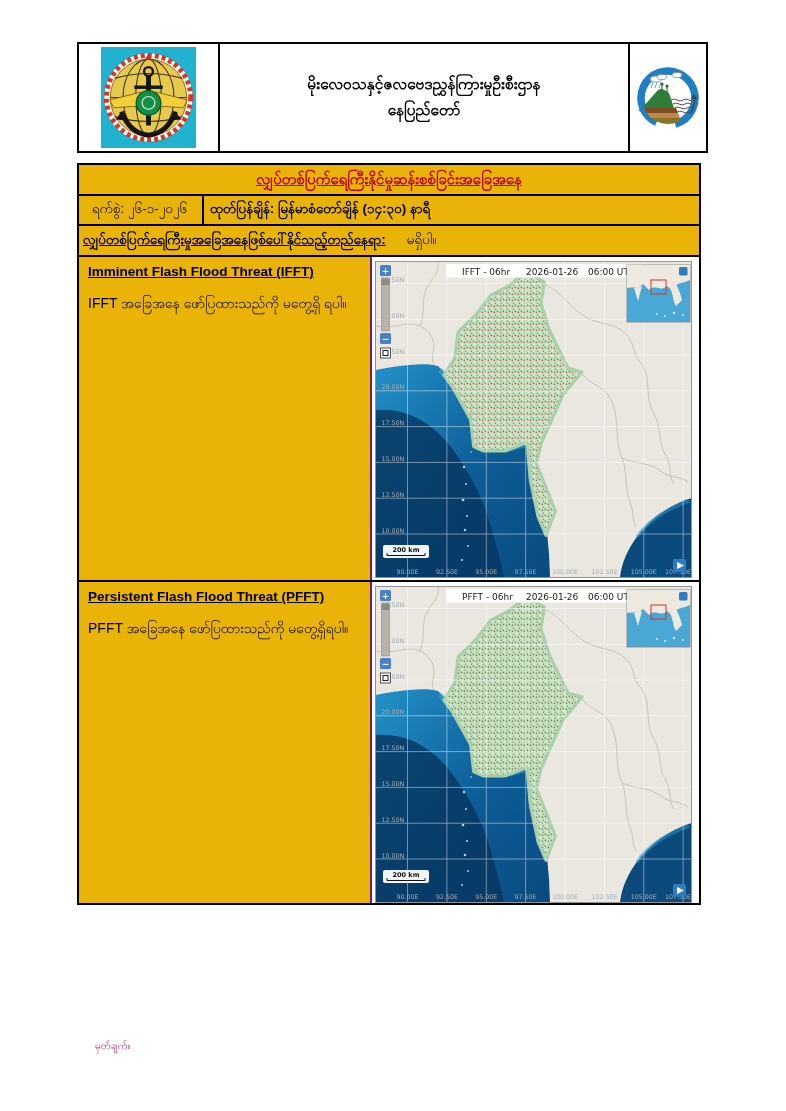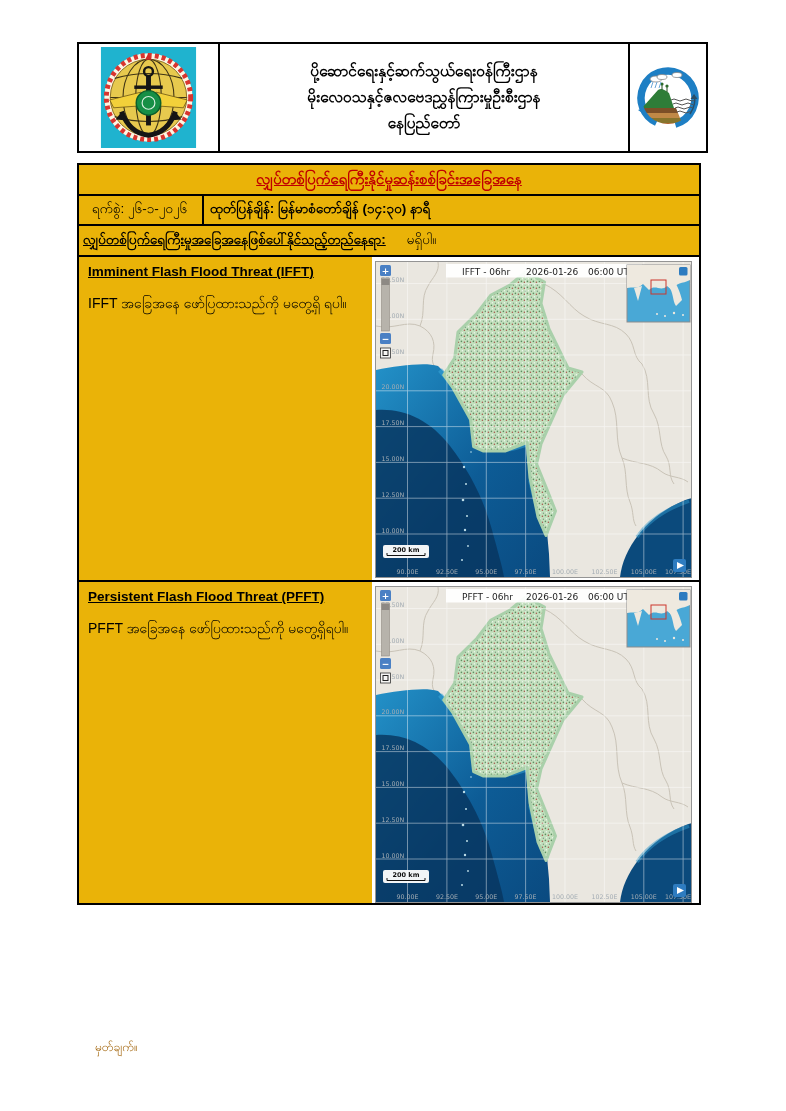--- a/index.html
+++ b/index.html
@@ -22,36 +22,36 @@
   .title-text{color:#c00000;font-weight:bold;font-size:15px;text-decoration:underline;}
   .row-meta{height:28px;display:flex;}
   .meta-date{width:110px;border-right:2px solid #000;display:flex;align-items:center;
              padding-left:13px;font-size:13.5px;}
   .meta-time{flex:1;display:flex;align-items:center;padding-left:6px;font-weight:bold;font-size:13.5px;}
   .row-loc{height:29px;display:flex;align-items:center;padding-left:4px;font-size:13.5px;gap:21px;}
   .loc-head{font-weight:bold;text-decoration:underline;}
   .row-threat{display:flex;}
   .row-ifft{height:323px;}
   .row-pfft{height:321px;}
-  .threat-text{width:293px;border-right:2px solid #eab308;padding:7px 9px;box-sizing:border-box;}
+  .threat-text{width:293px;border-right:2px solid #701a75;padding:7px 9px;box-sizing:border-box;}
   .threat-head{font-weight:bold;text-decoration:underline;font-size:13.5px;margin-bottom:9px;}
   .threat-body{font-size:14px;line-height:2.15;text-align:justify;}
   .map-cell{flex:1;position:relative;background:#fff;}
   .mapbox{position:absolute;left:3px;top:4px;width:315px;height:315px;border:1px solid #949494;}
   .mapbox svg{display:block;}
 
   
   .mt{font-size:9px;fill:#1c1c1c;font-family:"DejaVu Sans",sans-serif;}
   .mlb{font-size:6.3px;fill:#a4adb4;font-family:"DejaVu Sans",sans-serif;}
   .scale-text{font-size:6.5px;fill:#111;font-weight:bold;font-family:"DejaVu Sans",sans-serif;}
   .zbtn-glyph{font-size:9px;fill:#fff;font-weight:bold;font-family:"DejaVu Sans",sans-serif;}
 
   
-  .footer{position:absolute;left:77px;top:1039px;width:640px;display:flex;color:#a16207;
-          font-size:12px;padding-left:18px;box-sizing:border-box;}
+  .footer{position:absolute;left:77px;top:1039px;width:640px;display:flex;color:#be185d;
+          font-size:10px;padding-left:18px;box-sizing:border-box;}
   .footer-label{width:120px;flex:none;}
 </style>
 </head>
 <body>
 
 <svg width="0" height="0" style="position:absolute" aria-hidden="true">
   <defs>
     <pattern id="spk" width="6" height="6" patternUnits="userSpaceOnUse">
       <rect width="6" height="6" fill="#c3e0bd"></rect>
       <circle cx="1.4" cy="1.4" r="0.8" fill="#5e8f63"></circle>
@@ -95,21 +95,20 @@
           <line x1="34" y1="41" x2="63" y2="41" stroke-width="3.5"></line>
           <path d="M21,66 C27,82 37,89 48.5,90 C60,89 70,82 76,66" stroke-width="5"></path>
           <path d="M21,66 L15,74 L27,75 Z" fill="#151515" stroke="none"></path>
           <path d="M76,66 L82,74 L70,75 Z" fill="#151515" stroke="none"></path>
         </g>
         <circle cx="48.5" cy="57" r="12.5" fill="#168f46" stroke="#0b5e2c" stroke-width="1.5"></circle>
         <circle cx="48.5" cy="57" r="6.5" fill="none" stroke="#d8efe0" stroke-width="1.2"></circle>
       </svg>
     </div>
     <div class="hdr-center">
-      <div>ပို့ဆောင်ရေးနှင့်ဆက်သွယ်ရေးဝန်ကြီးဌာန</div>
       <div>မိုးလေဝသနှင့်ဇလဗေဒညွှန်ကြားမှုဦးစီးဌာန</div>
       <div>နေပြည်တော်</div>
     </div>
     <div class="hdr-right">
       <svg width="64" height="64" viewBox="0 0 64 64">
         <circle cx="32" cy="32" r="30" fill="#ffffff"></circle>
         <circle cx="32" cy="32" r="27" stroke="#1e7fc4" stroke-width="7.5" fill="none" stroke-dasharray="150 20" transform="rotate(115 32 32)"></circle>
         <path d="M12,51 L2,44 L14,40 Z" fill="#1e7fc4"></path>
         <g clip-path="url(#logoclip)">
           <path d="M6,42 L22,24 C26,21 30,25 33,27 L38,42 Z" fill="#2e7d38"></path>

